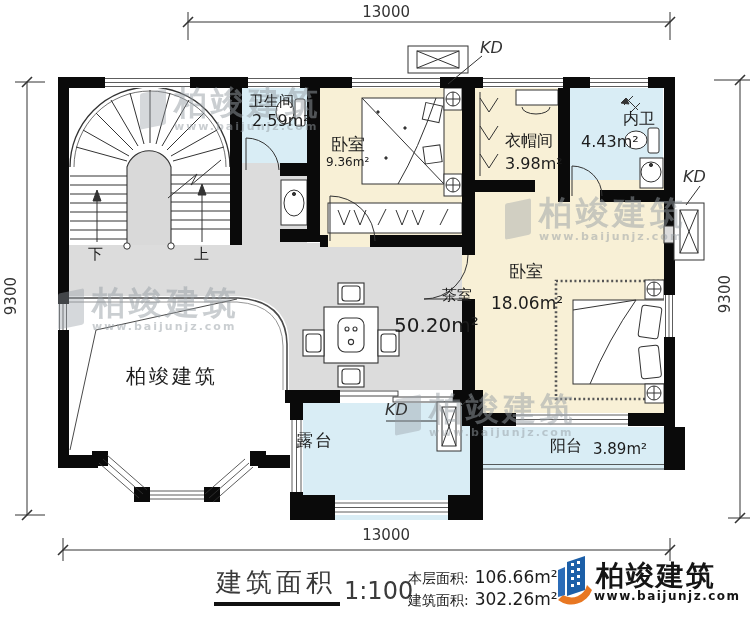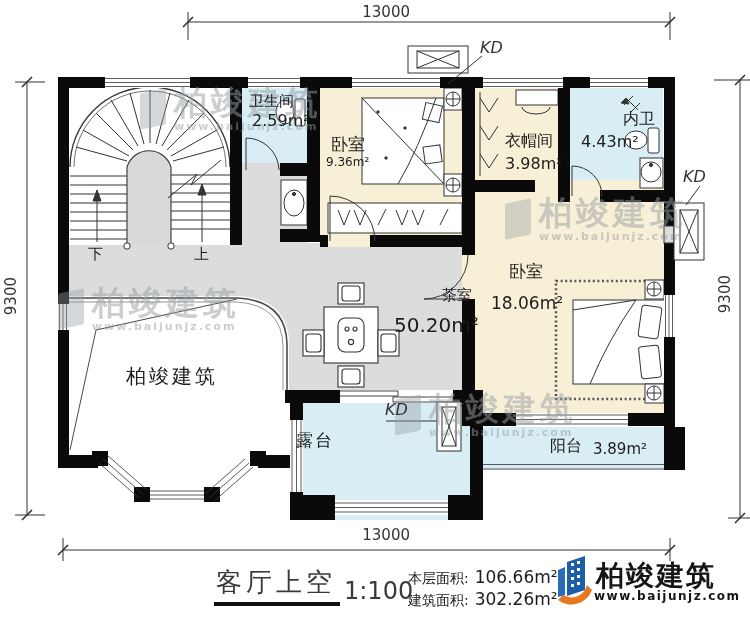--- a/index.html
+++ b/index.html
@@ -450,21 +450,21 @@
 <div class="lbl kd" style="left:385px;top:400px;">KD</div>
 
 <div class="lbl" style="left:88px;top:245px;font-size:15px;">下</div>
 <div class="lbl" style="left:194px;top:245px;font-size:15px;">上</div>
 
 <div class="lbl dimtxt" style="left:330px;top:3px;">13000</div>
 <div class="lbl dimtxt" style="left:330px;top:526px;">13000</div>
 <div class="lbl vdim" style="left:2px;top:277px;font-size:15px;color:#333;">9300</div>
 <div class="lbl vdim" style="left:716px;top:275px;font-size:15px;color:#333;">9300</div>
 
-<div class="titleblock" style="left:216px;top:565px;font-size:26px;letter-spacing:4px;color:#3a3a3a;">客厅上空</div>
+<div class="titleblock" style="left:216px;top:565px;font-size:26px;letter-spacing:4px;color:#3a3a3a;">建筑面积</div>
 <div class="underline" style="left:214px;top:602px;width:126px;height:4px;"></div>
 <div class="titleblock" style="left:344px;top:577px;font-size:24px;color:#3a3a3a;">1:100</div>
 
 <div class="arearow" style="left:408px;top:567px;">
   <span>本层面积:</span><b>106.66m²</b>
 </div>
 <div class="arearow" style="left:408px;top:589px;">
   <span>建筑面积:</span><b>302.26m²</b>
 </div>
 

